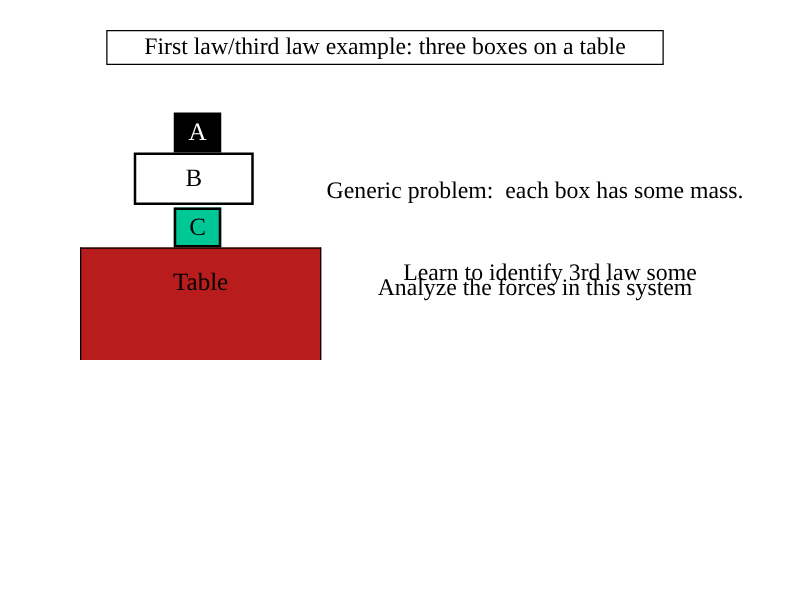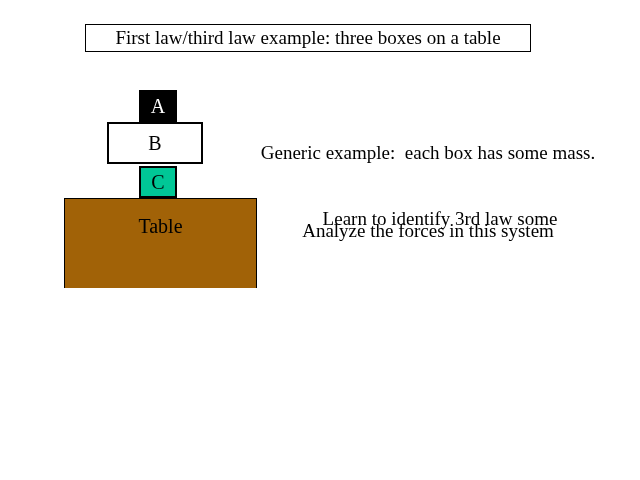--- a/index.html
+++ b/index.html
@@ -105,24 +105,24 @@
   </div>
 
   <div class="box box-b" style="background-color: rgb(255, 255, 255);">
     <span style="color: rgb(0, 0, 0);">B</span>
   </div>
 
   <div class="box box-c" style="background-color: rgb(0, 199, 150);">
     <span style="color: rgb(0, 0, 0);">C</span>
   </div>
 
-  <div class="table-shape" style="background-color: #a16207;">
+  <div class="table-shape" style="background-color: #b91c1c;">
     <span style="color: rgb(0, 0, 0);">Table</span>
   </div>
 
   <div class="generic-text">
-    <div>Generic example:  each box has some mass.</div>
+    <div>Generic problem:  each box has some mass.</div>
     <div>Analyze the forces in this system</div>
   </div>
 
   <div class="learn-text">Learn to identify 3rd law some</div>
 
 </div>
 
 </body></html>

